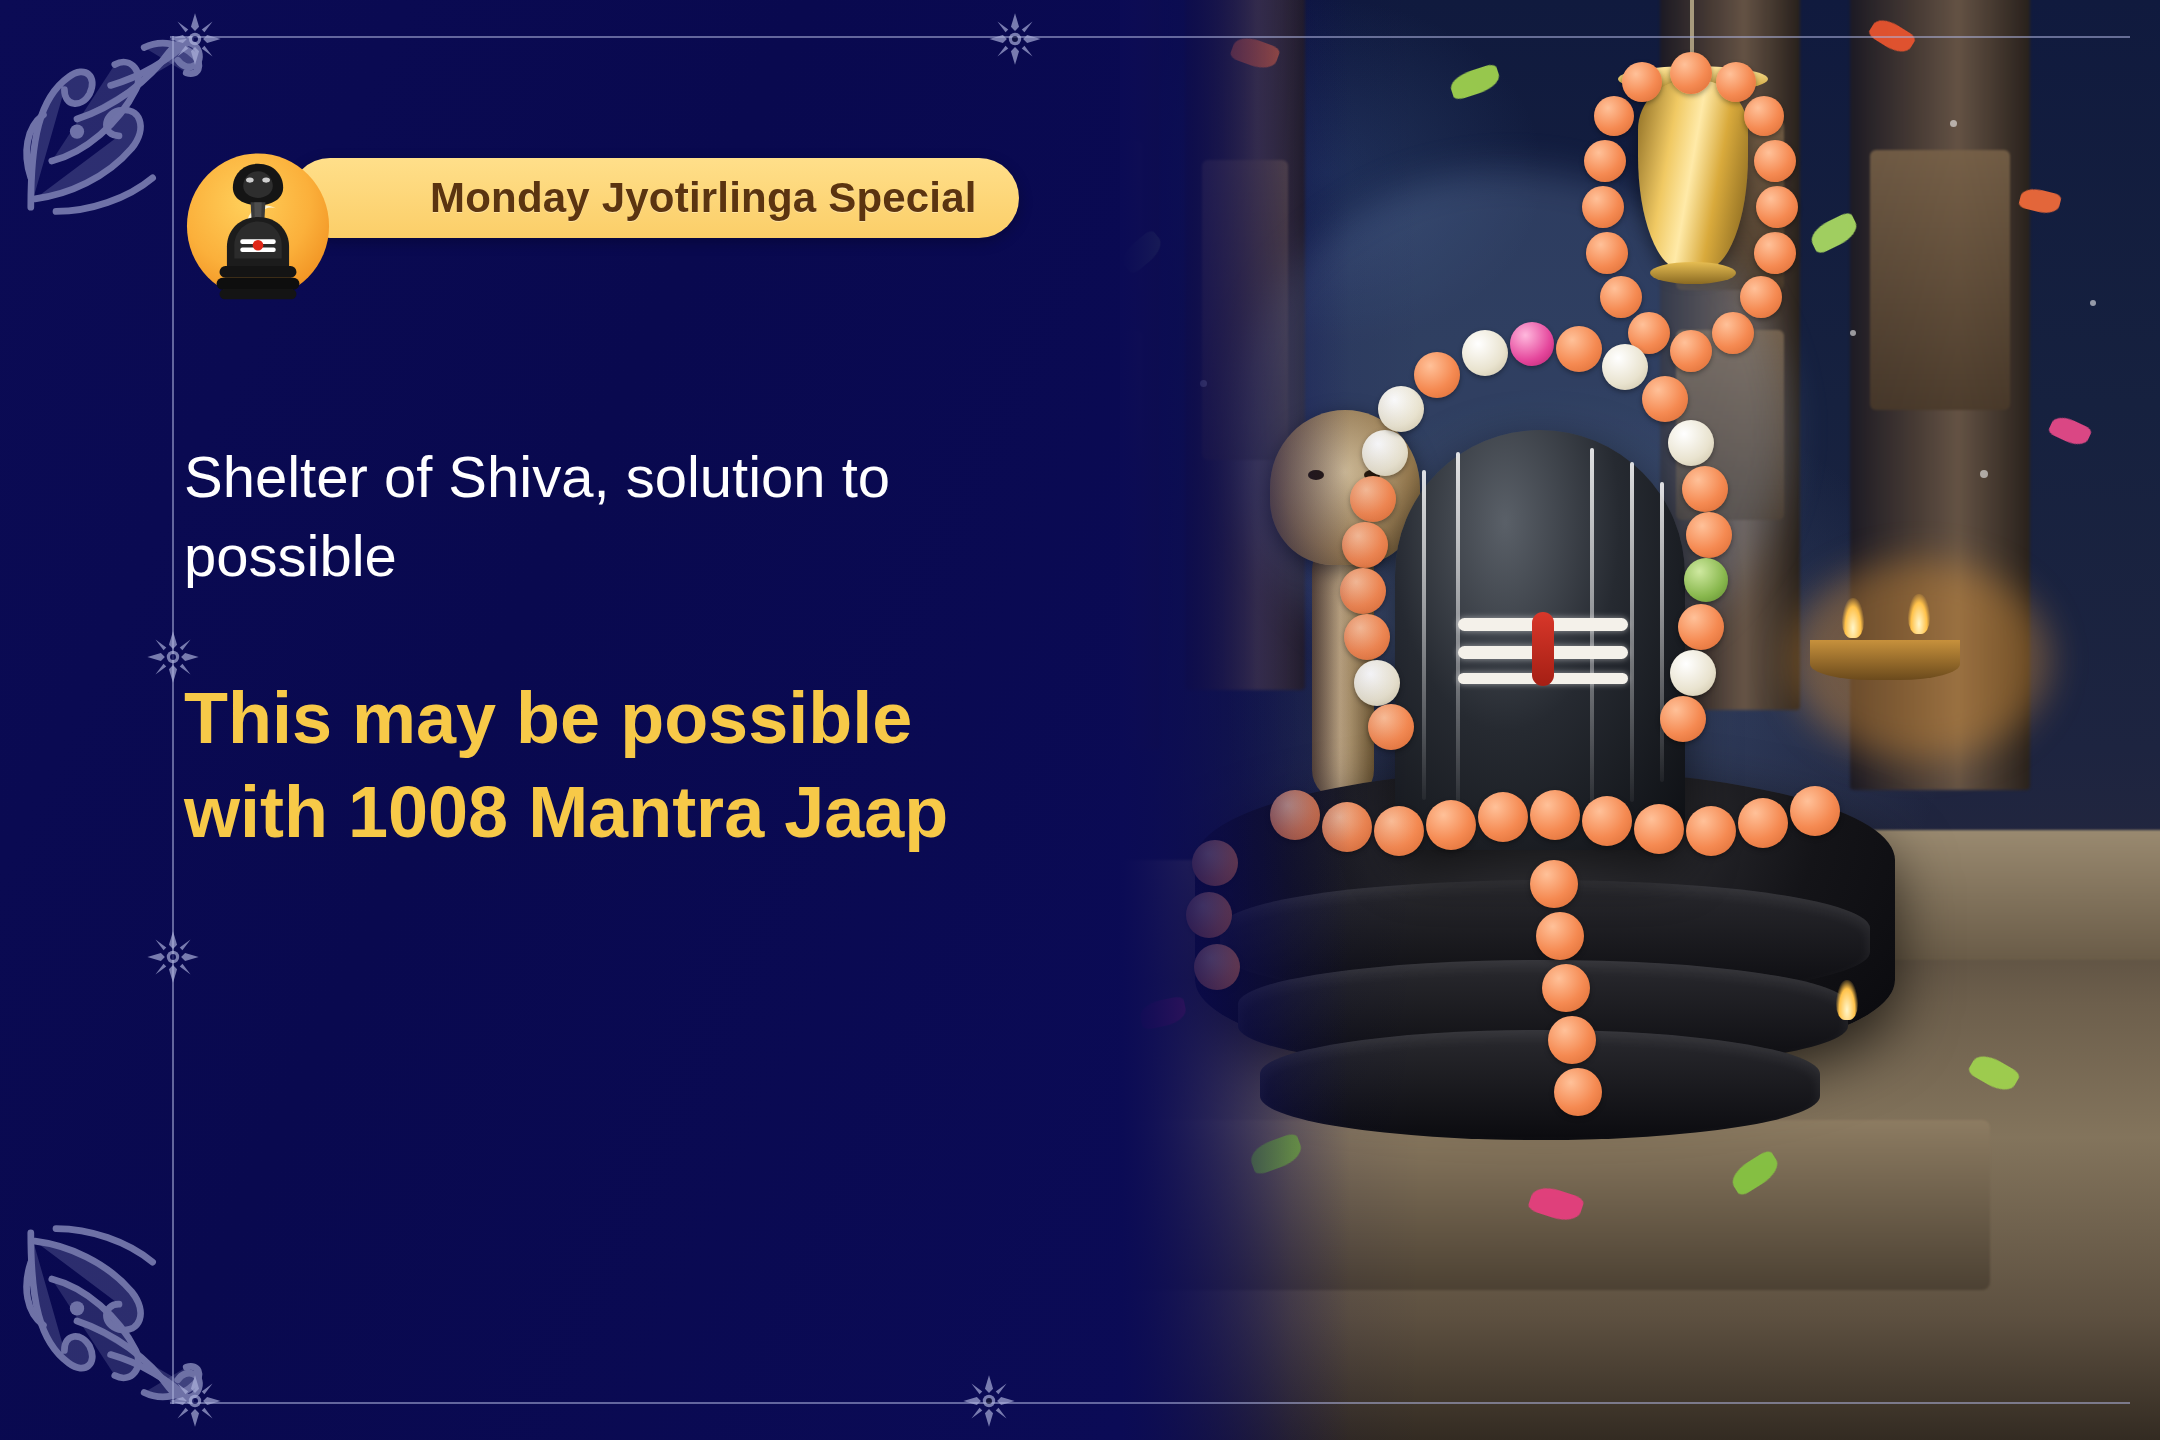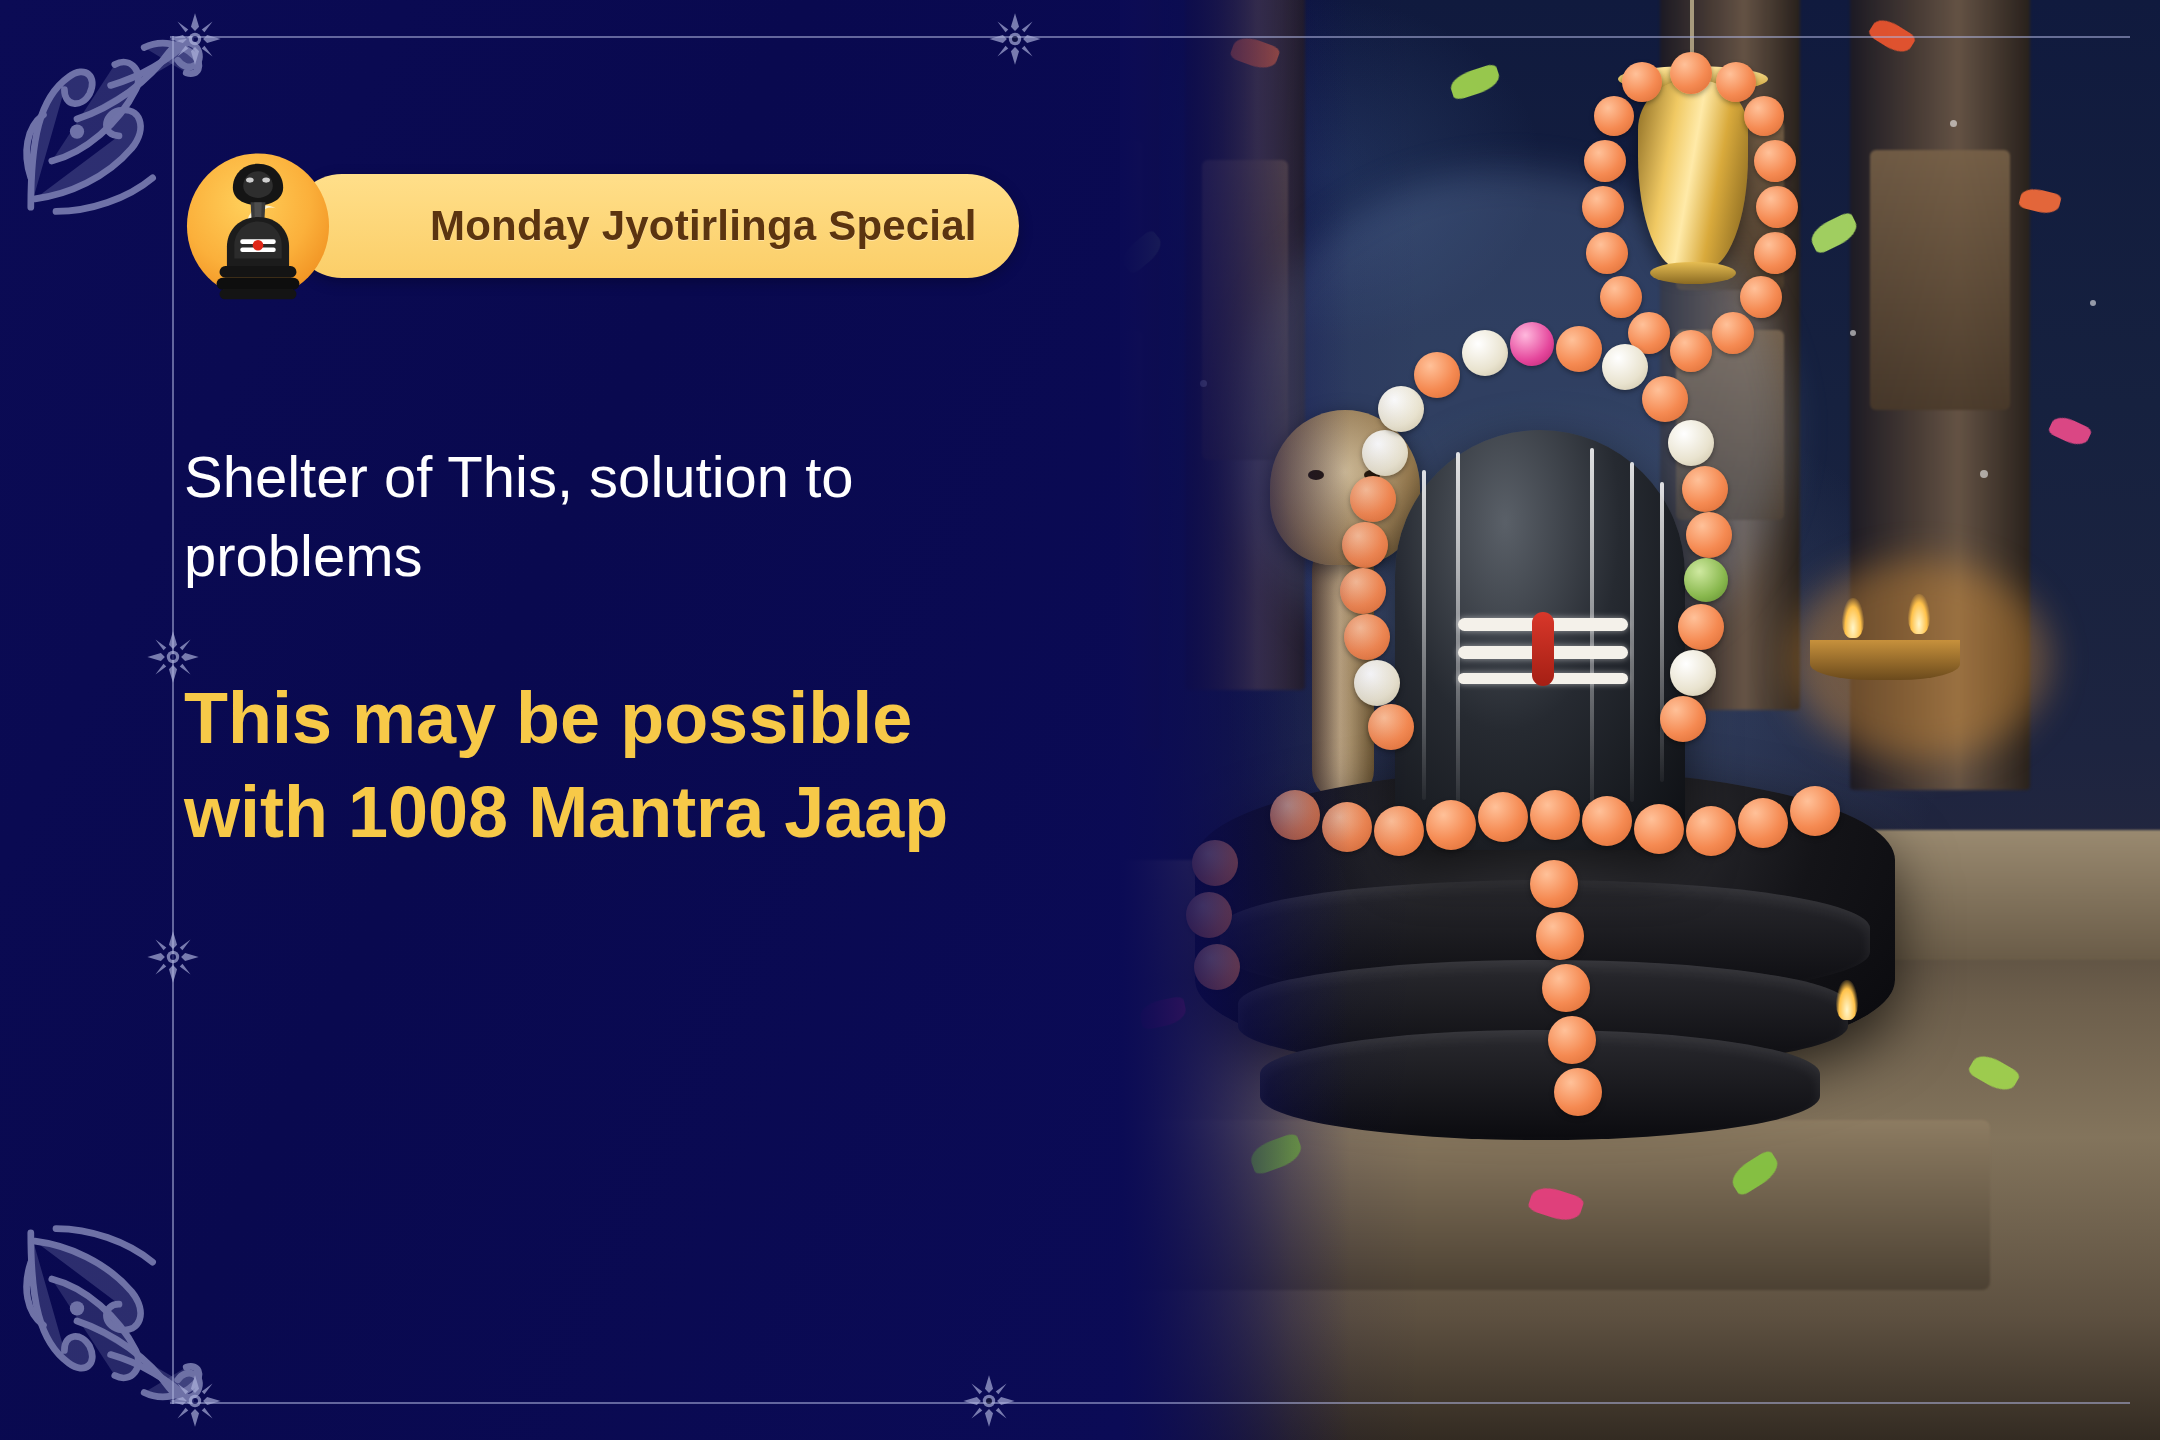--- a/index.html
+++ b/index.html
@@ -146,22 +146,22 @@
   .s-br { left:962px; bottom:12px;}
   .s-l1 { left:146px; top:630px;}
   .s-l2 { left:146px; top:930px;}
 
   
   .badge{
     position:absolute; left:182px; top:152px;
     display:flex; align-items:center; height:140px;
   }
   .badge-pill{
-    position:absolute; left:108px; top:22px;
-    height:104px; padding:0 42px 0 140px;
+    position:absolute; left:108px; top:6px;
+    height:80px; padding:0 42px 0 140px;
     display:flex; align-items:center;
     background:linear-gradient(180deg,#ffdf8a,#fbce68);
     border-radius:52px;
     box-shadow:0 4px 14px rgba(0,0,0,.25);
   }
   .badge-text{
     font-size:42px; font-weight:bold; color:#5b3410; letter-spacing:.2px;
     white-space:nowrap; text-shadow:0 1px 0 rgba(255,255,255,.35);
   }
   .badge-icon{
@@ -495,18 +495,18 @@
         <rect x="38" y="64.5" width="24" height="3.1" rx="1.5" fill="#ffffff"></rect>
         <circle cx="50" cy="63" r="3.6" fill="#e02718"></circle>
 
         <rect x="24" y="77" width="52" height="8" rx="4" fill="#141414"></rect>
         <rect x="22" y="85" width="56" height="8" rx="4" fill="#0e0e0e"></rect>
         <rect x="24" y="92.5" width="52" height="7" rx="3.5" fill="#141414"></rect>
       </svg>
     </div>
   </div>
 
-  <div class="subhead">Shelter of This, solution to problems</div>
+  <div class="subhead">Shelter of Shiva, solution to possible</div>
 
   <div class="headline">This may be possible with 1008 Mantra Jaap</div>
 
 
 </div>
 
 </body></html>

